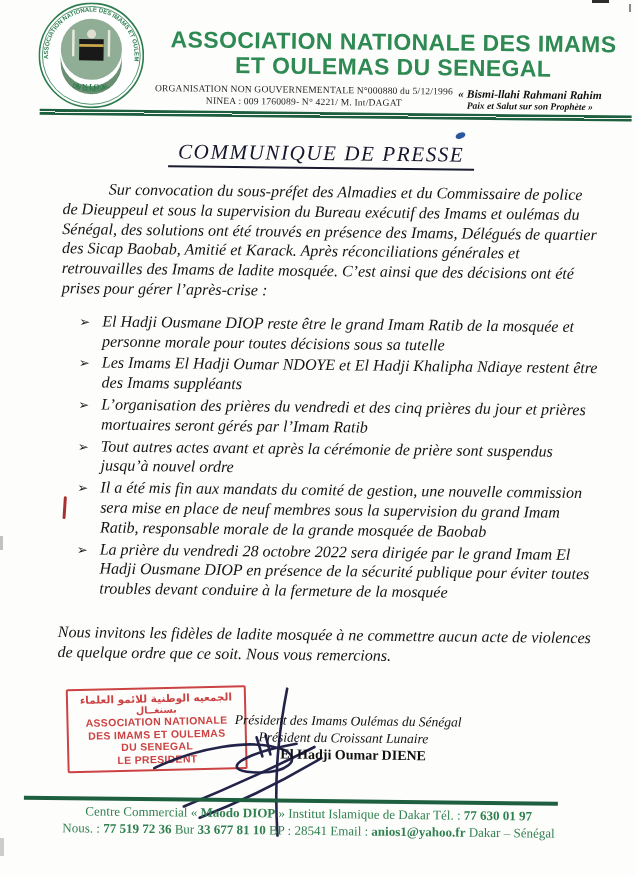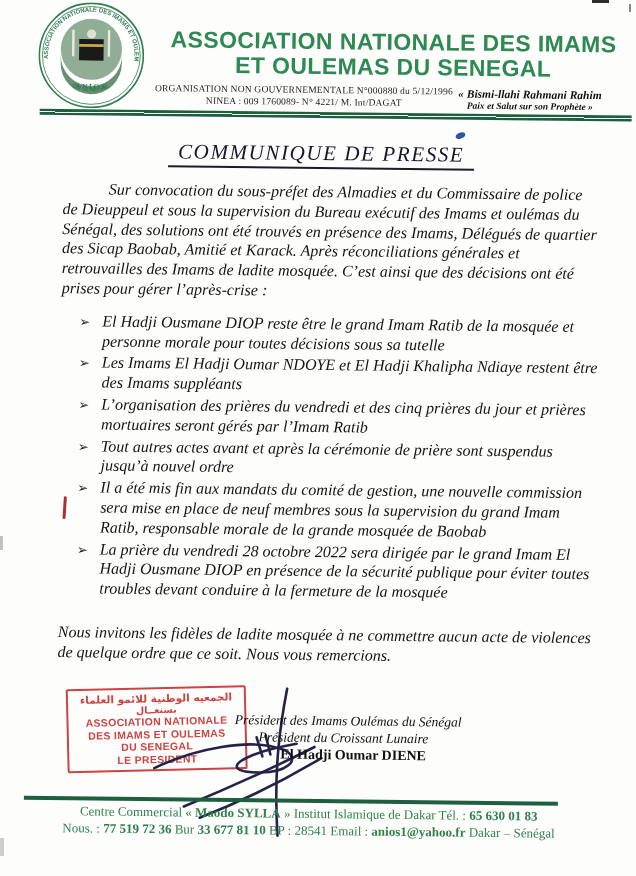--- a/index.html
+++ b/index.html
@@ -180,21 +180,21 @@
     </svg>
 
     <div class="credentials">
       <div>Président des Imams Oulémas du Sénégal</div>
       <div class="cred2">Président du Croissant Lunaire</div>
       <div class="cred-name">El Hadji Oumar DIENE</div>
     </div>
 
     <div class="rule-bottom"></div>
     <div class="footer-text">
-      <div><span>Centre Commercial « </span><b>Maodo SYLLA</b><span> » Institut Islamique de Dakar Tél. : </span><b>65 630 01 83</b></div>
+      <div><span>Centre Commercial « </span><b>Maodo DIOP</b><span> » Institut Islamique de Dakar Tél. : </span><b>77 630 01 97</b></div>
       <div><span>Nous. : </span><b>77 519 72 36</b><span>  Bur </span><b>33 677 81 10</b><span>  BP : 28541 Email : </span><b>anios1@yahoo.fr</b><span> Dakar – Sénégal</span></div>
     </div>
   </div>
 
   <div class="mark-top"></div>
   <div class="mark-top2"></div>
   <div class="mark-left1"></div>
   <div class="mark-left2"></div>
 </div>
 

